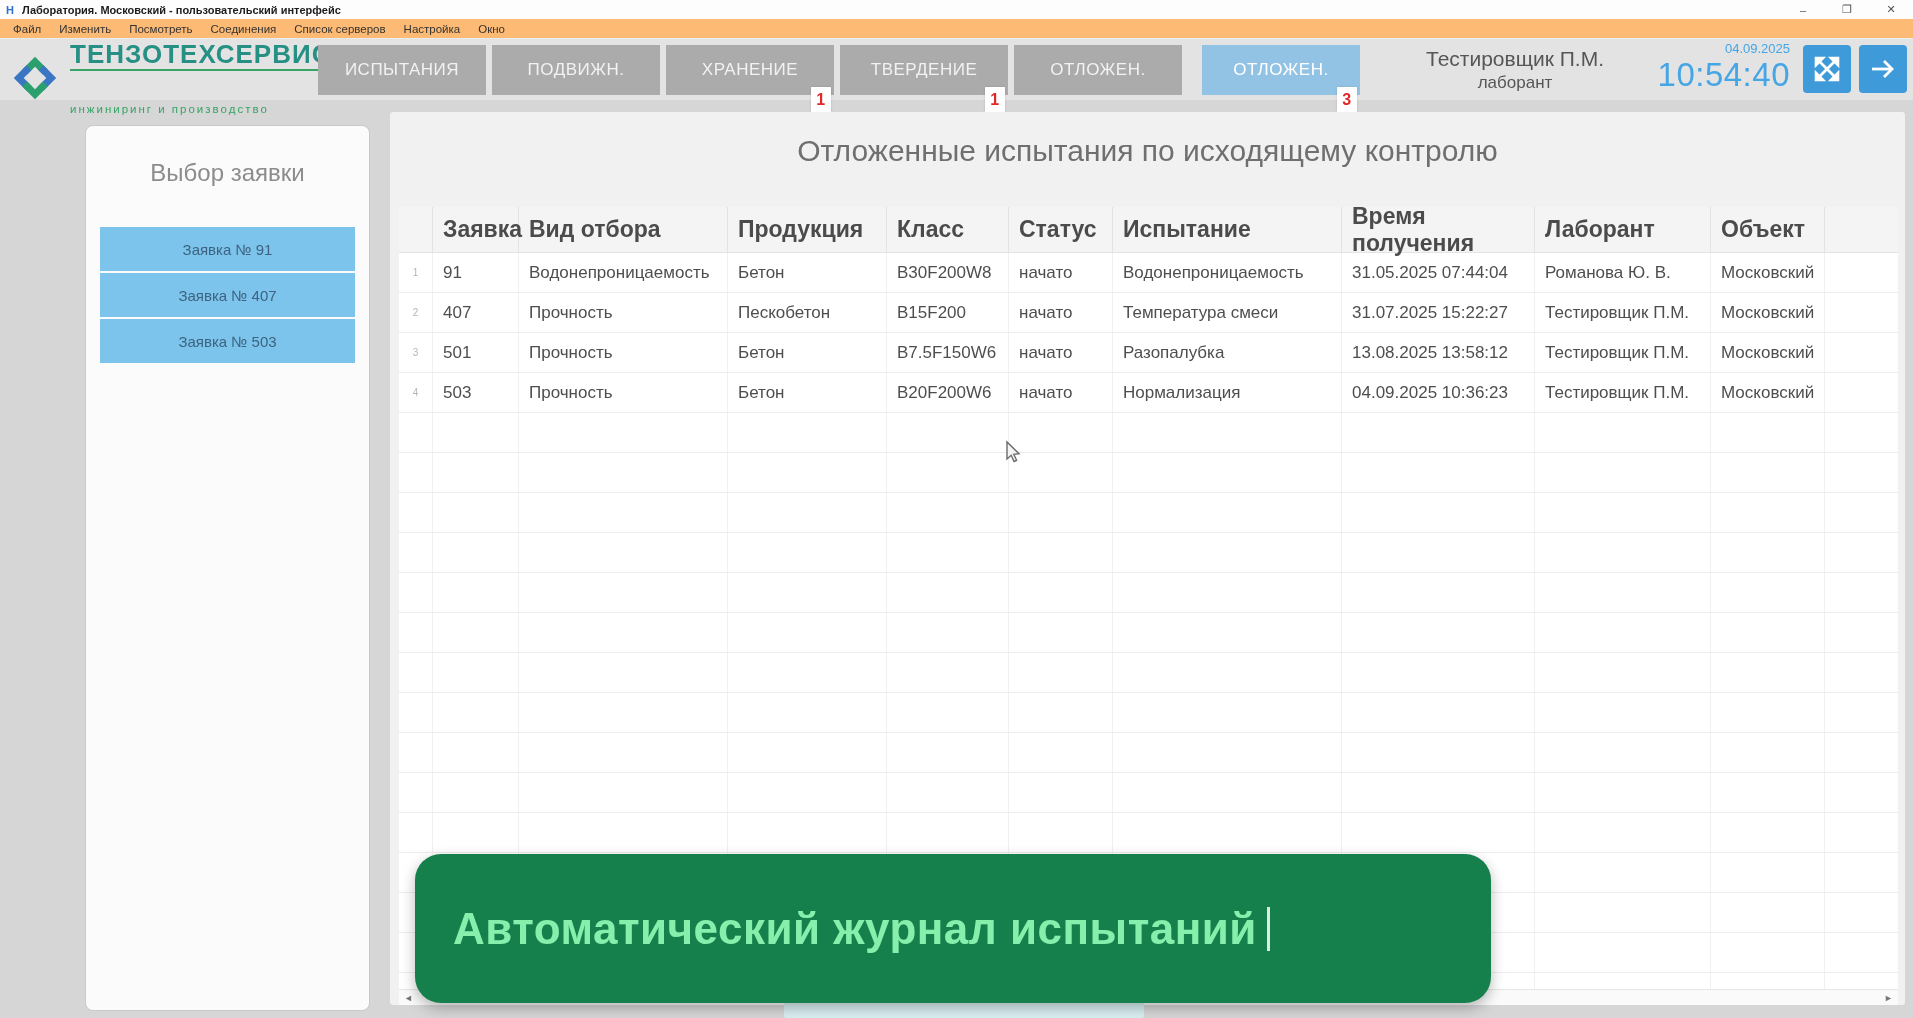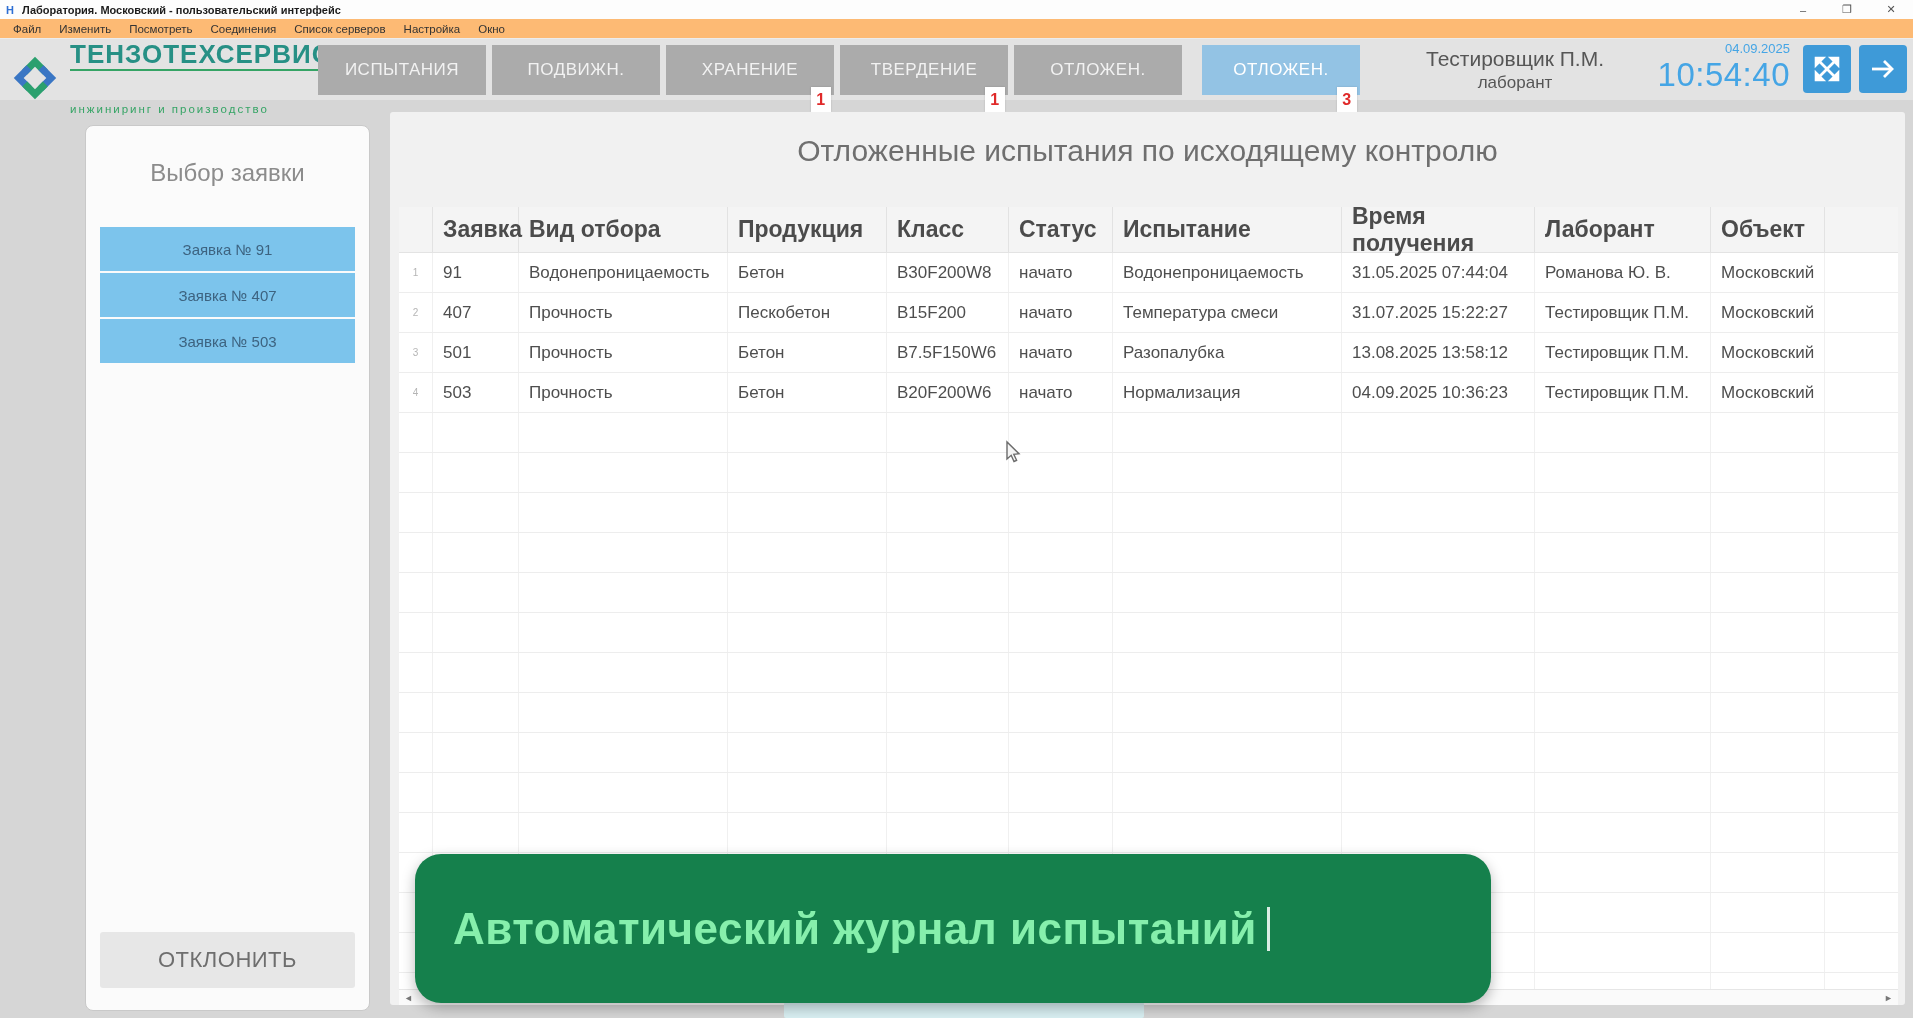--- a/index.html
+++ b/index.html
@@ -445,21 +445,20 @@
   </div>
 
   <div class="sidebar">
     <div class="sidebar-title">Выбор заявки</div>
     <div class="req-list" id="reqlist">
         <div class="req-btn">Заявка № 91</div>
         <div class="req-btn">Заявка № 407</div>
         <div class="req-btn">Заявка № 503</div>
       </div>
     <div class="side-actions">
-      <div class="action-btn action-decline">ОТКЛОНИТЬ</div>
     </div>
   </div>
 
   <div class="teal-frag"></div>
   <div class="banner">
     <span class="banner-text">Автоматический журнал испытаний</span>
     <span class="caret"></span>
   </div>
 
   <svg class="cursor" width="20" height="24" viewBox="0 0 20 24">

